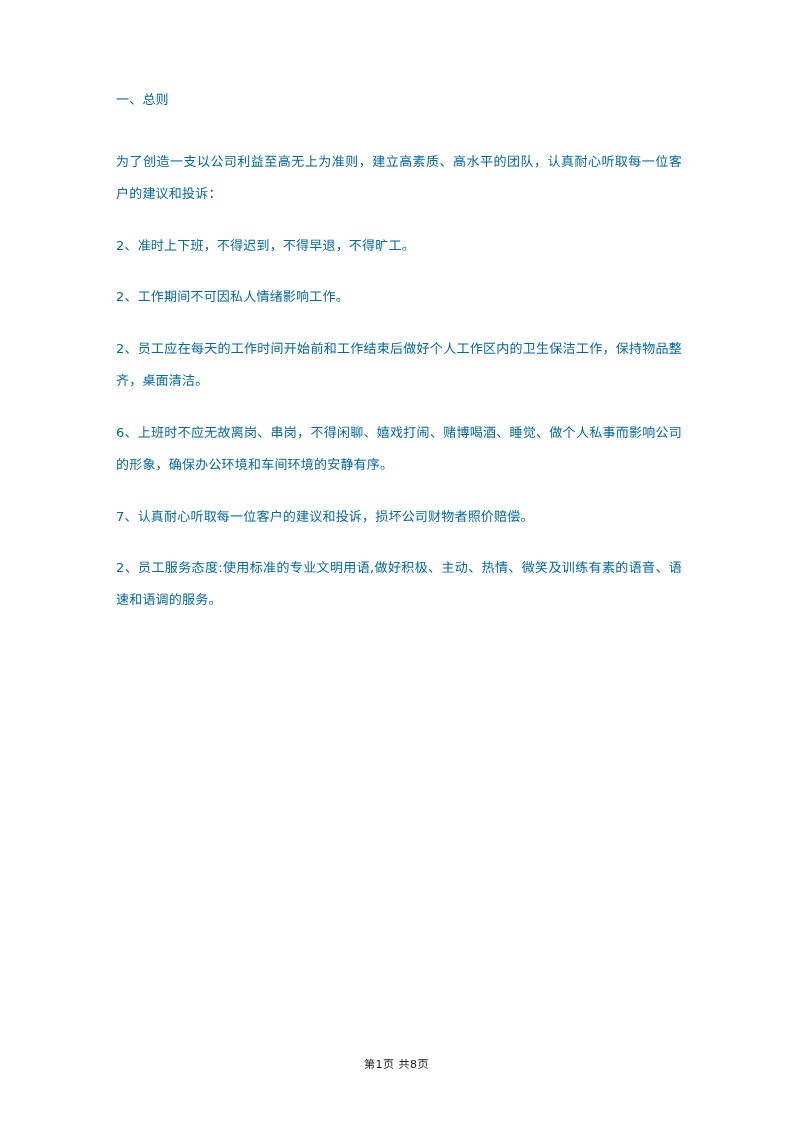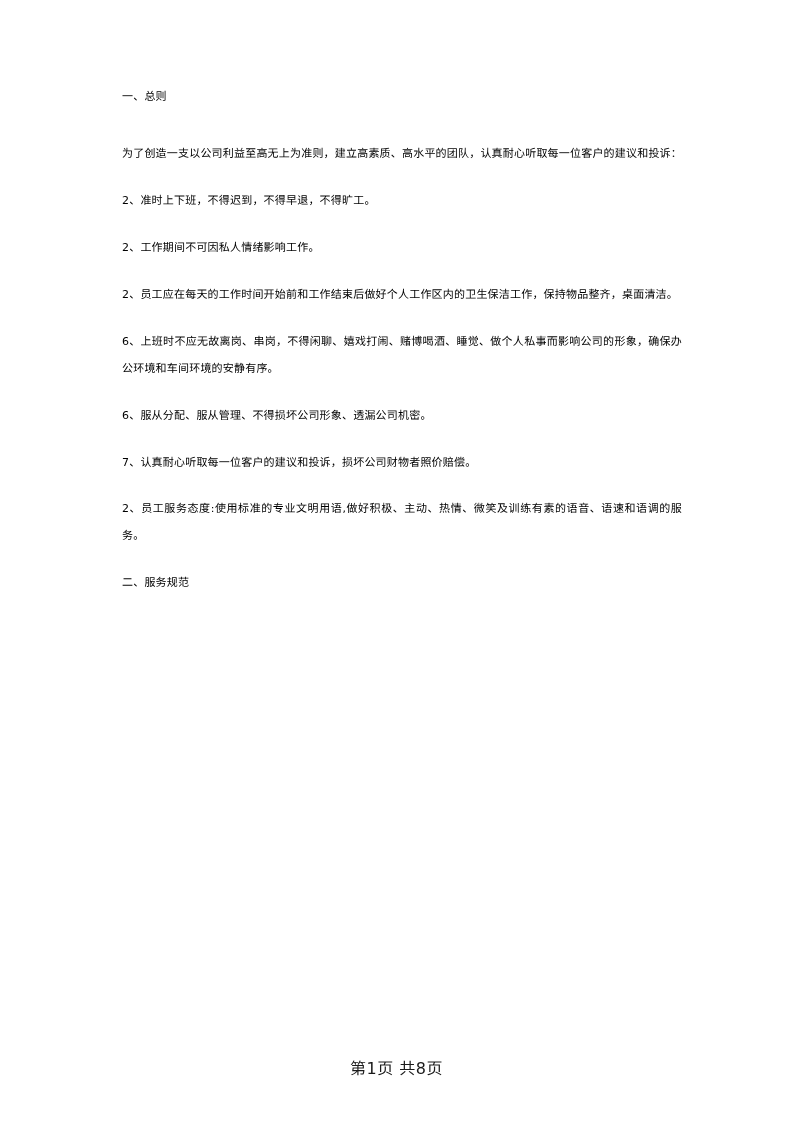--- a/index.html
+++ b/index.html
@@ -25,59 +25,57 @@
     background: #ffffff;
     box-sizing: border-box;
   }
   .content {
     position: absolute;
     left: 112px;
     top: 84px;
     width: 570px;
   }
   .para {
-    font-size: 11px;
+    font-size: 13px;
     line-height: 2.45;
     letter-spacing: 0.2px;
-    margin: 0 0 20px 10px;
+    margin: 0 0 20px 4px;
     text-align: justify;
-    color: #000000;
+    color: #0369a1;
   }
   .para.heading {
     margin-bottom: 30px;
   }
   .para.tight {
     margin-bottom: 20px;
   }
   .footer {
     position: absolute;
     left: 0;
     top: 1055px;
     width: 793px;
     text-align: center;
-    font-size: 16px;
+    font-size: 11px;
     color: #1a1a1a;
     letter-spacing: 0.5px;
   }
 </style>
 </head>
 <body>
 
 <div class="page">
 
   <div class="content">
     <p class="para heading">一、总则</p>
     <p class="para">为了创造一支以公司利益至高无上为准则，建立高素质、高水平的团队，认真耐心听取每一位客户的建议和投诉：</p>
     <p class="para">2、准时上下班，不得迟到，不得早退，不得旷工。</p>
     <p class="para">2、工作期间不可因私人情绪影响工作。</p>
     <p class="para">2、员工应在每天的工作时间开始前和工作结束后做好个人工作区内的卫生保洁工作，保持物品整齐，桌面清洁。</p>
     <p class="para">6、上班时不应无故离岗、串岗，不得闲聊、嬉戏打闹、赌博喝酒、睡觉、做个人私事而影响公司的形象，确保办公环境和车间环境的安静有序。</p>
-    <p class="para">6、服从分配、服从管理、不得损坏公司形象、透漏公司机密。</p>
     <p class="para">7、认真耐心听取每一位客户的建议和投诉，损坏公司财物者照价赔偿。</p>
     <p class="para tight">2、员工服务态度:使用标准的专业文明用语,做好积极、主动、热情、微笑及训练有素的语音、语速和语调的服务。</p>
-    <p class="para heading">二、服务规范</p>
   </div>
 
   <div class="footer">
     <span>第1页 共8页</span>
   </div>
 
 </div>
 
 </body></html>

